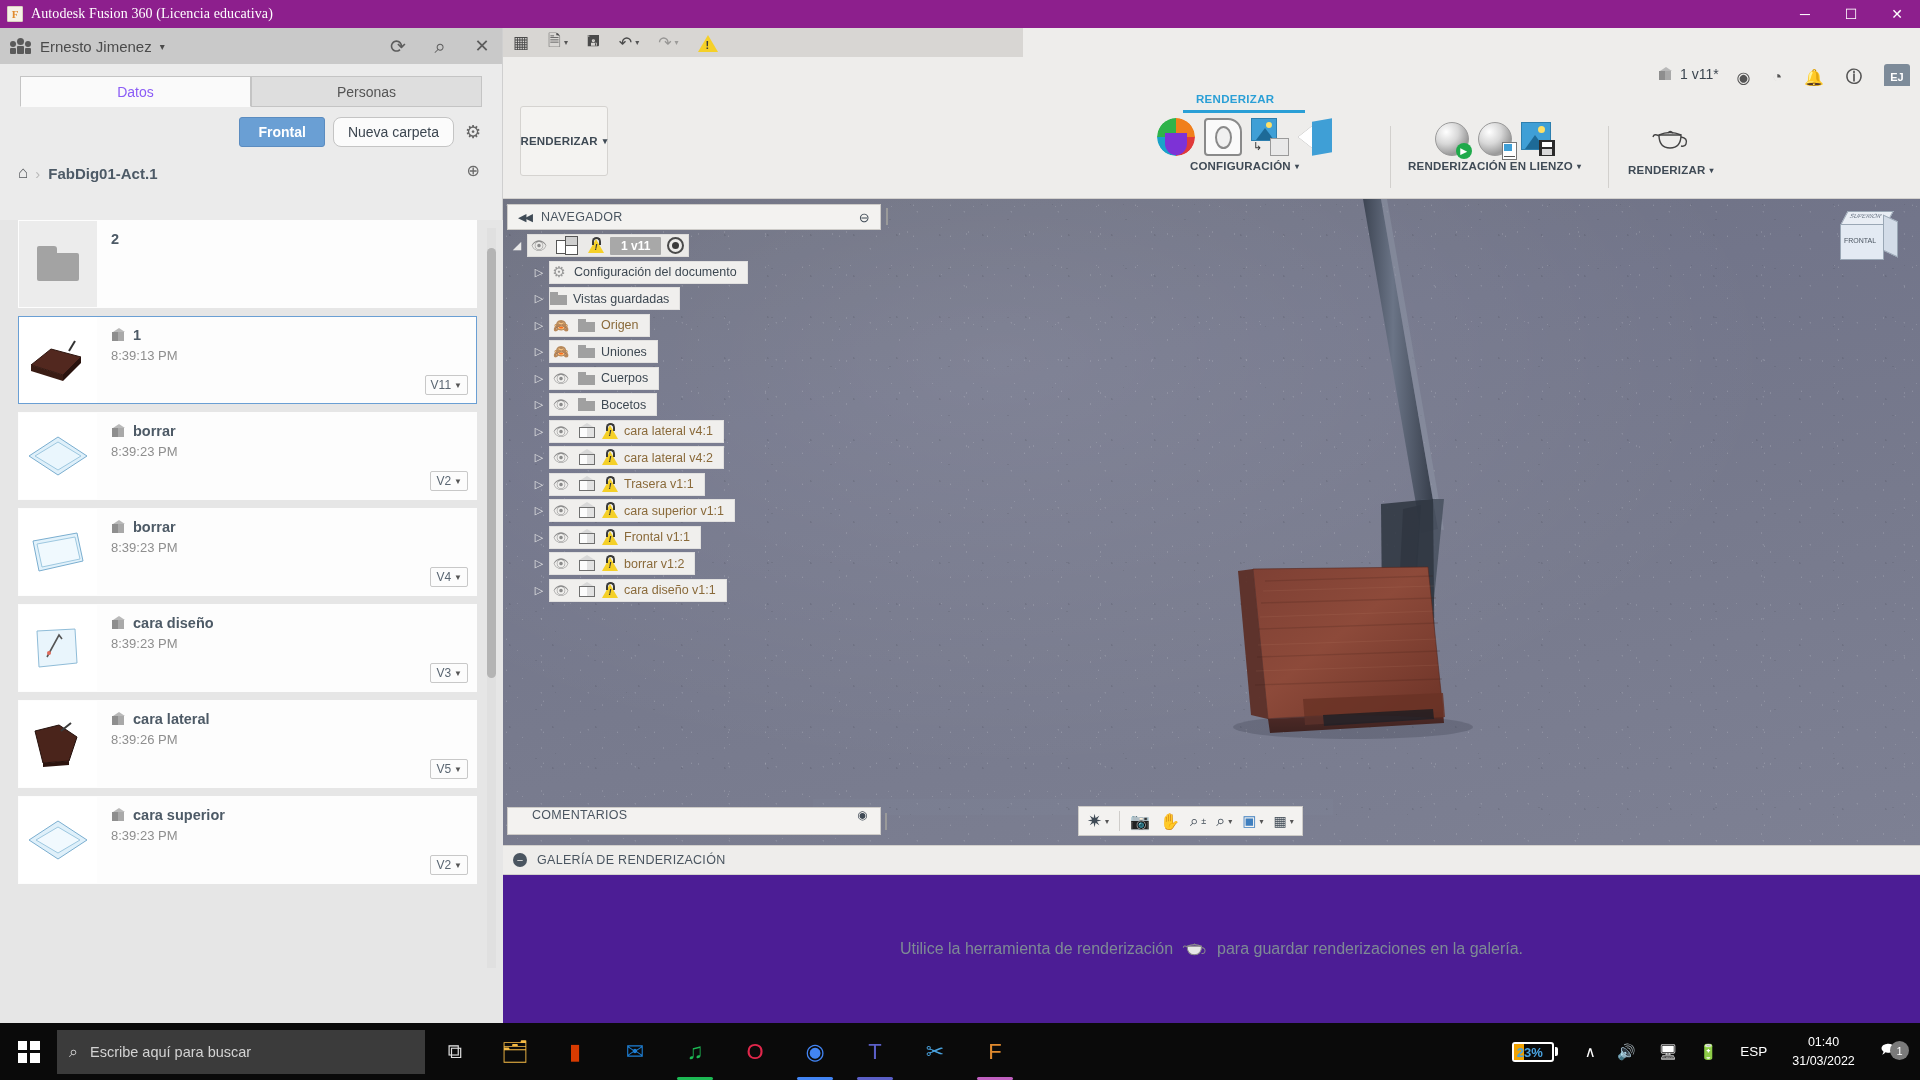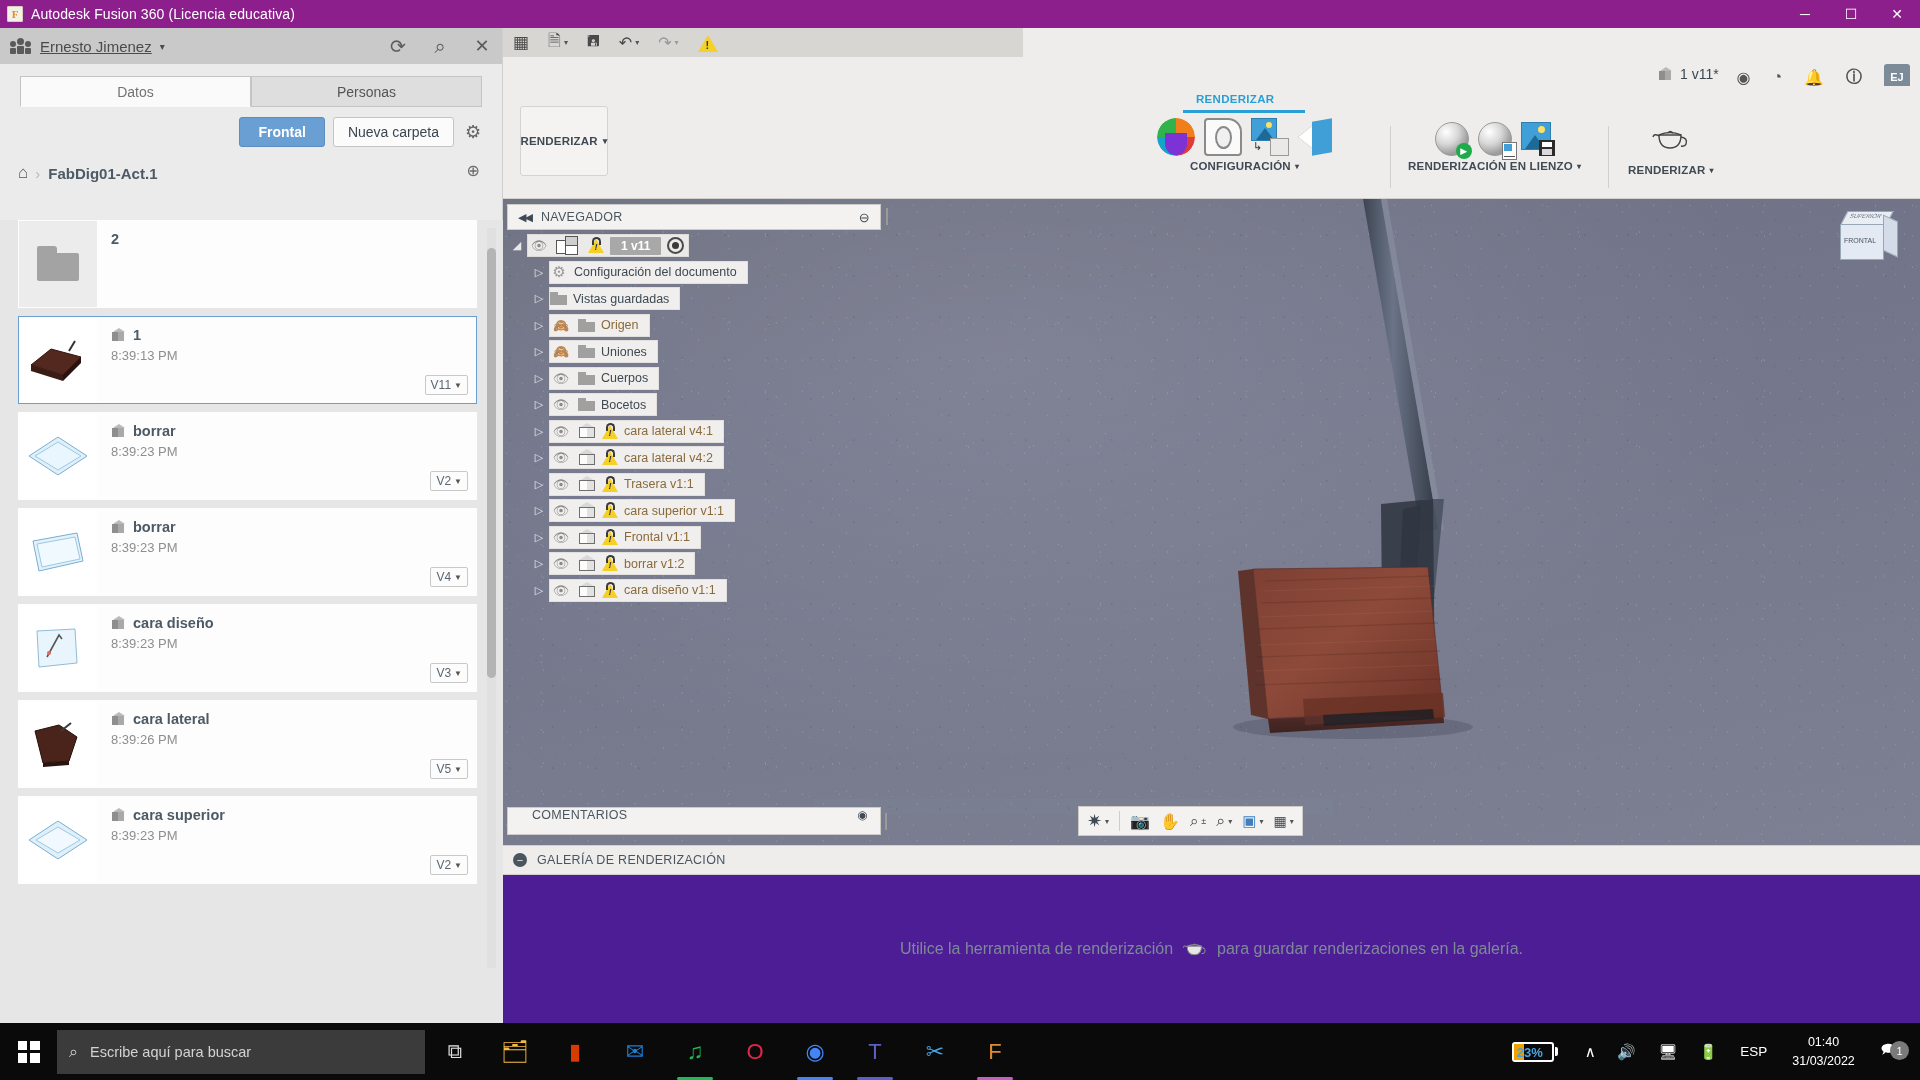--- a/index.html
+++ b/index.html
@@ -18,58 +18,58 @@
     position:absolute; left:0; top:0; width:1920px; height:28px;
     background:#8d1f8d; display:flex; align-items:center;
   }
   #titlebar .f-logo {
     width:16px; height:16px; margin-left:7px; margin-right:8px;
     background:#f5f0e6; border:1px solid #d8cfc0; border-radius:1px;
     font-size:11px; font-weight:bold; color:#e08a2e;
     display:flex; align-items:center; justify-content:center;
     font-family:"Liberation Serif", serif;
   }
-  #titlebar .t-text { color:#fff; font-size:14px; letter-spacing:.1px; }
+  #titlebar .t-text { color:#fff; font-size:14px; letter-spacing:.1px;font-family:Liberation Serif, serif; }
   #titlebar .win-btns { margin-left:auto; display:flex; height:28px; }
   #titlebar .win-btns div {
     width:46px; height:28px; display:flex; align-items:center; justify-content:center;
     color:#fff; font-size:14px;
   }
 
   
   #datapanel {
     position:absolute; left:0; top:28px; width:503px; height:995px;
     background:#ebebeb; border-right:1px solid #cfcfcf;
   }
   #dp-header {
     height:36px; background:#c9c9c9; display:flex; align-items:center; padding:0 10px;
   }
   #dp-header .people-icon { width:22px; height:18px; position:relative; margin-right:8px; }
   #dp-header .people-icon span {
     position:absolute; background:#5a5a5a; border-radius:50%;
   }
-  #dp-user { font-size:15px; color:#4b4b4b;text-decoration:underline; }
+  #dp-user { font-size:15px; color:#4b4b4b; }
   #dp-caret { margin-left:8px; font-size:10px; color:#4b4b4b; }
   #dp-header .hdr-icons { margin-left:auto; display:flex; gap:22px; align-items:center; }
   #dp-header .hdr-icons .ic { width:20px; height:20px; color:#5c5c5c; display:flex; align-items:center; justify-content:center; }
 
   #dp-tabs { display:flex; padding:12px 20px 0 20px; }
   #dp-tabs .tab {
     flex:1; height:31px; display:flex; align-items:center; justify-content:center;
     font-size:14px; color:#555; border:1px solid #c4c4c4; background:#dedede;
   }
-  #dp-tabs .tab.active { background:#fafafa; color:#737373; border-bottom-color:#fafafa; }
+  #dp-tabs .tab.active { background:#fafafa; color:#8b5cf6; border-bottom-color:#fafafa; }
 
   #dp-actions { display:flex; justify-content:flex-end; align-items:center; padding:10px 18px 8px 0; gap:8px; }
   .btn-primary {
     background:#6a9fd4; color:#fff; border:1px solid #5b8cc0; border-radius:3px;
     font-size:14px; font-weight:bold; padding:6px 18px;
   }
   .btn-default {
-    background:#fbfbfb; color:#3c4650; border:1px solid #c4c4c4; border-radius:3px;
+    background:#fbfbfb; color:#3c4650; border:1px solid #c4c4c4; border-radius:8px;
     font-size:14px; padding:6px 14px;
   }
   #dp-gear { width:22px; height:22px; color:#666; display:flex; align-items:center; justify-content:center; font-size:18px; }
 
   #dp-breadcrumb { display:flex; align-items:center; padding:8px 0 10px 18px; position:relative; }
   #dp-breadcrumb .home-ic { font-size:17px; color:#55585c; margin-right:7px; }
   #dp-breadcrumb .sep { color:#b9b9b9; font-size:15px; margin-right:8px; }
   #dp-breadcrumb .crumb { font-size:15px; font-weight:bold; color:#4d5a66; }
   #dp-breadcrumb .globe { position:absolute; right:22px; top:6px; font-size:16px; color:#6b6b6b; }
 

